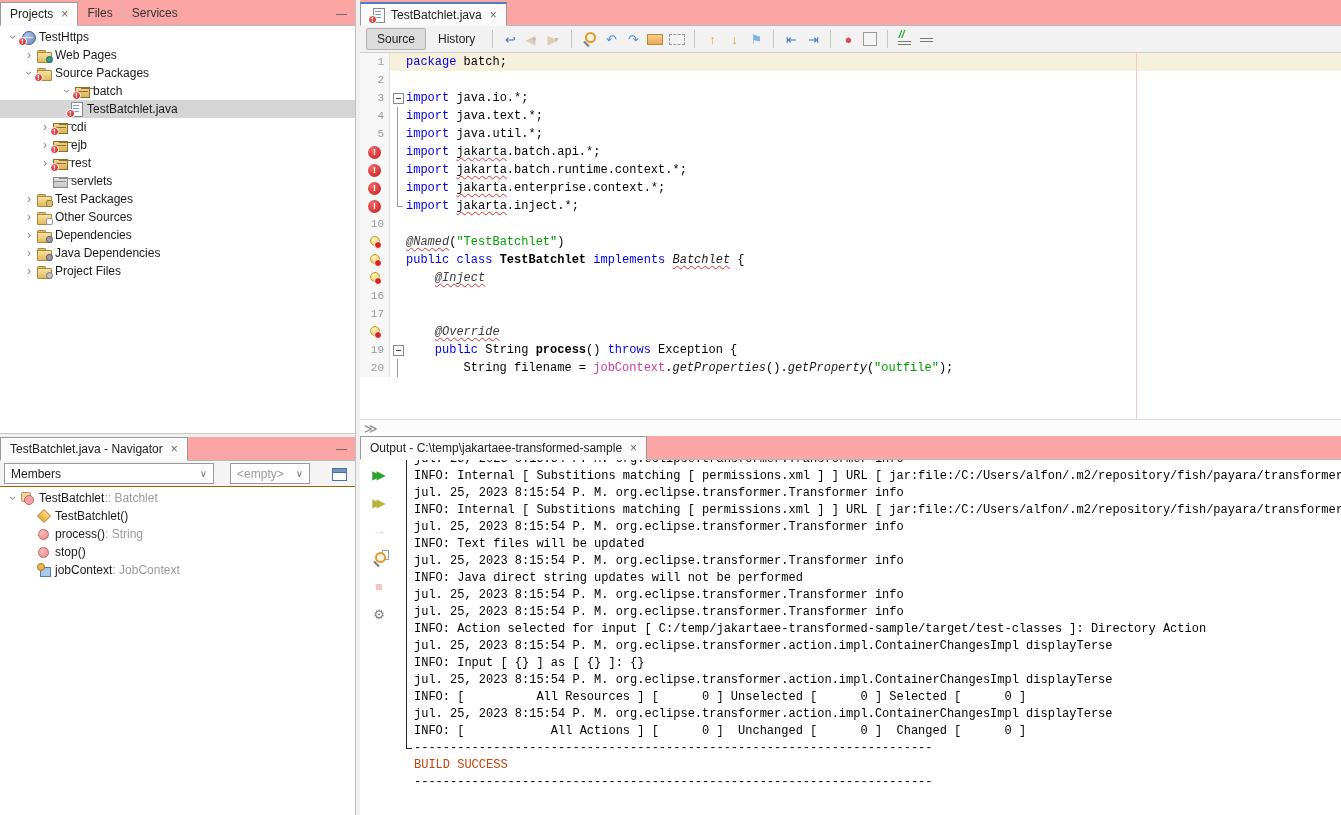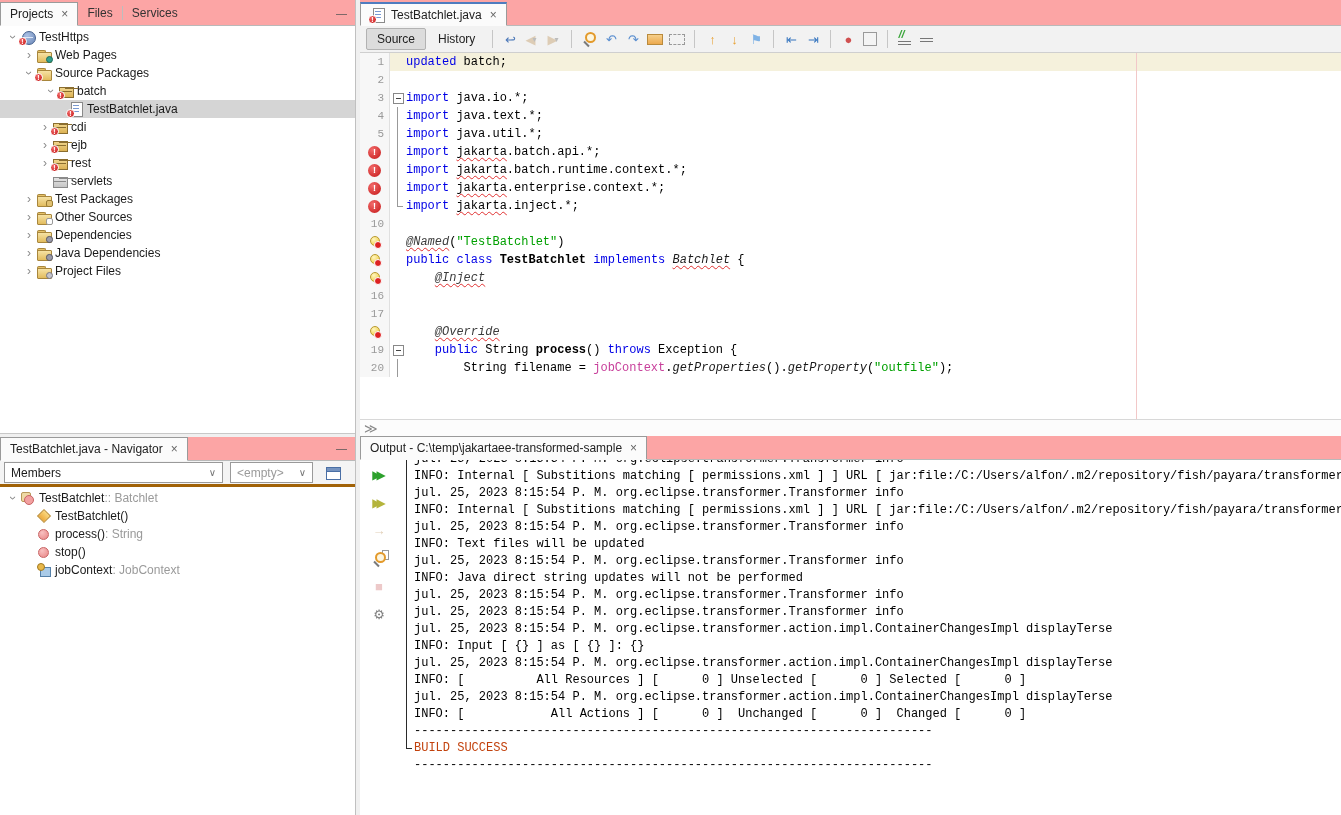--- a/index.html
+++ b/index.html
@@ -82,22 +82,22 @@
   .ic-field::after { content:''; position:absolute; top:1px; left:1px; width:6px; height:6px;
        background:#e8b84a; border:1px solid #a07820; border-radius:50%; }
 
   .ic-columns { width:16px; height:14px; }
   .ic-columns::before { content:''; position:absolute; top:1px; left:1px; width:13px; height:11px;
        background:#fff; border:1px solid #4a6fa5; }
   .ic-columns::after { content:''; position:absolute; top:1px; left:1px; width:13px; height:3px;
        background:#7593c0; border:1px solid #4a6fa5; }
 
   
-  .nav-toolbar { height:26px; background:#f4f4f4; border-bottom:3px solid #a16207;
-                 display:flex; align-items:center; gap:7px; padding:0 4px; flex:none; }
+  .nav-toolbar { height:26px; background:#f4f4f4; border-bottom:1px solid #a16207;
+                 display:flex; align-items:center; gap:16px; padding:0 4px; flex:none; }
   .combo { width:219px; height:21px; background:#fff; border:1px solid #9a9a9a;
            display:flex; align-items:center; padding:0 6px; }
   .combo.small { width:83px; }
   .combo .caret { margin-left:auto; color:#777; font-size:10px; }
   .combo.disabled { color:#9a9a9a; }
   .tool-btn { width:26px; height:22px; display:flex; align-items:center; justify-content:center; }
 
   
   .editor-toolbar { height:27px; background:#f2f2f2; border-bottom:1px solid #cfcfcf;
                     display:flex; align-items:center; padding:0 6px; gap:2px; flex:none; }
@@ -220,21 +220,21 @@
             </span>
             <span class="tlabel">Web Pages</span>
           </div>
           <div class="trow" style="padding-left: 22px;">
             <span class="chev exp">›</span>
             <span class="ic ic-folder">
               <span class="bdg bdg-err">!</span>
             </span>
             <span class="tlabel">Source Packages</span>
           </div>
-          <div class="trow" style="padding-left: 44px;">
+          <div class="trow" style="padding-left: 60px;">
             <span class="chev exp">›</span>
             <span class="ic ic-package">
               <span class="bdg bdg-err">!</span>
             </span>
             <span class="tlabel">batch</span>
           </div>
           <div class="trow selected" style="padding-left: 54px;">
             <span class="chev none">›</span>
             <span class="ic ic-javafile">
               <span class="bdg bdg-err">!</span>
@@ -431,21 +431,21 @@
           <span class="tbi tbi-lines"></span>
         </span>
     </div>
 
     <div class="editor" id="editor-code">
       <div class="colguide"></div>
     <div class="crow hl">
           <span class="gut">1</span>
           <span class="rest">
             <span class="fold"></span>
-            <span class="codetext"><span class="kw">updated</span><span class="pl"> batch;</span></span>
+            <span class="codetext"><span class="kw">package</span><span class="pl"> batch;</span></span>
           </span>
         </div>
         <div class="crow">
           <span class="gut">2</span>
           <span class="rest">
             <span class="fold"></span>
             <span class="codetext"></span>
           </span>
         </div>
         <div class="crow">
@@ -617,20 +617,21 @@
             <div class="oline">jul. 25, 2023 8:15:54 P. M. org.eclipse.transformer.Transformer info</div>
             <div class="oline">INFO: Internal [ Substitions matching [ permissions.xml ] ] URL [ jar:file:/C:/Users/alfon/.m2/repository/fish/payara/transformer/fis</div>
             <div class="oline">jul. 25, 2023 8:15:54 P. M. org.eclipse.transformer.Transformer info</div>
             <div class="oline">INFO: Internal [ Substitions matching [ permissions.xml ] ] URL [ jar:file:/C:/Users/alfon/.m2/repository/fish/payara/transformer/fis</div>
             <div class="oline">jul. 25, 2023 8:15:54 P. M. org.eclipse.transformer.Transformer info</div>
             <div class="oline">INFO: Text files will be updated</div>
             <div class="oline">jul. 25, 2023 8:15:54 P. M. org.eclipse.transformer.Transformer info</div>
             <div class="oline">INFO: Java direct string updates will not be performed</div>
             <div class="oline">jul. 25, 2023 8:15:54 P. M. org.eclipse.transformer.Transformer info</div>
             <div class="oline">jul. 25, 2023 8:15:54 P. M. org.eclipse.transformer.Transformer info</div>
+            <div class="oline">INFO: Action selected for input [ C:/temp/jakartaee-transformed-sample/target/test-classes ]: Directory Action</div>
             <div class="oline">jul. 25, 2023 8:15:54 P. M. org.eclipse.transformer.action.impl.ContainerChangesImpl displayTerse</div>
             <div class="oline">INFO: Input [ {} ] as [ {} ]: {}</div>
             <div class="oline">jul. 25, 2023 8:15:54 P. M. org.eclipse.transformer.action.impl.ContainerChangesImpl displayTerse</div>
             <div class="oline">INFO: [          All Resources ] [      0 ] Unselected [      0 ] Selected [      0 ]</div>
             <div class="oline">jul. 25, 2023 8:15:54 P. M. org.eclipse.transformer.action.impl.ContainerChangesImpl displayTerse</div>
             <div class="oline">INFO: [            All Actions ] [      0 ]  Unchanged [      0 ]  Changed [      0 ]</div>
             <div class="oline">------------------------------------------------------------------------</div>
             <div class="oline success">BUILD SUCCESS</div>
             <div class="oline">------------------------------------------------------------------------</div>
           </div>

